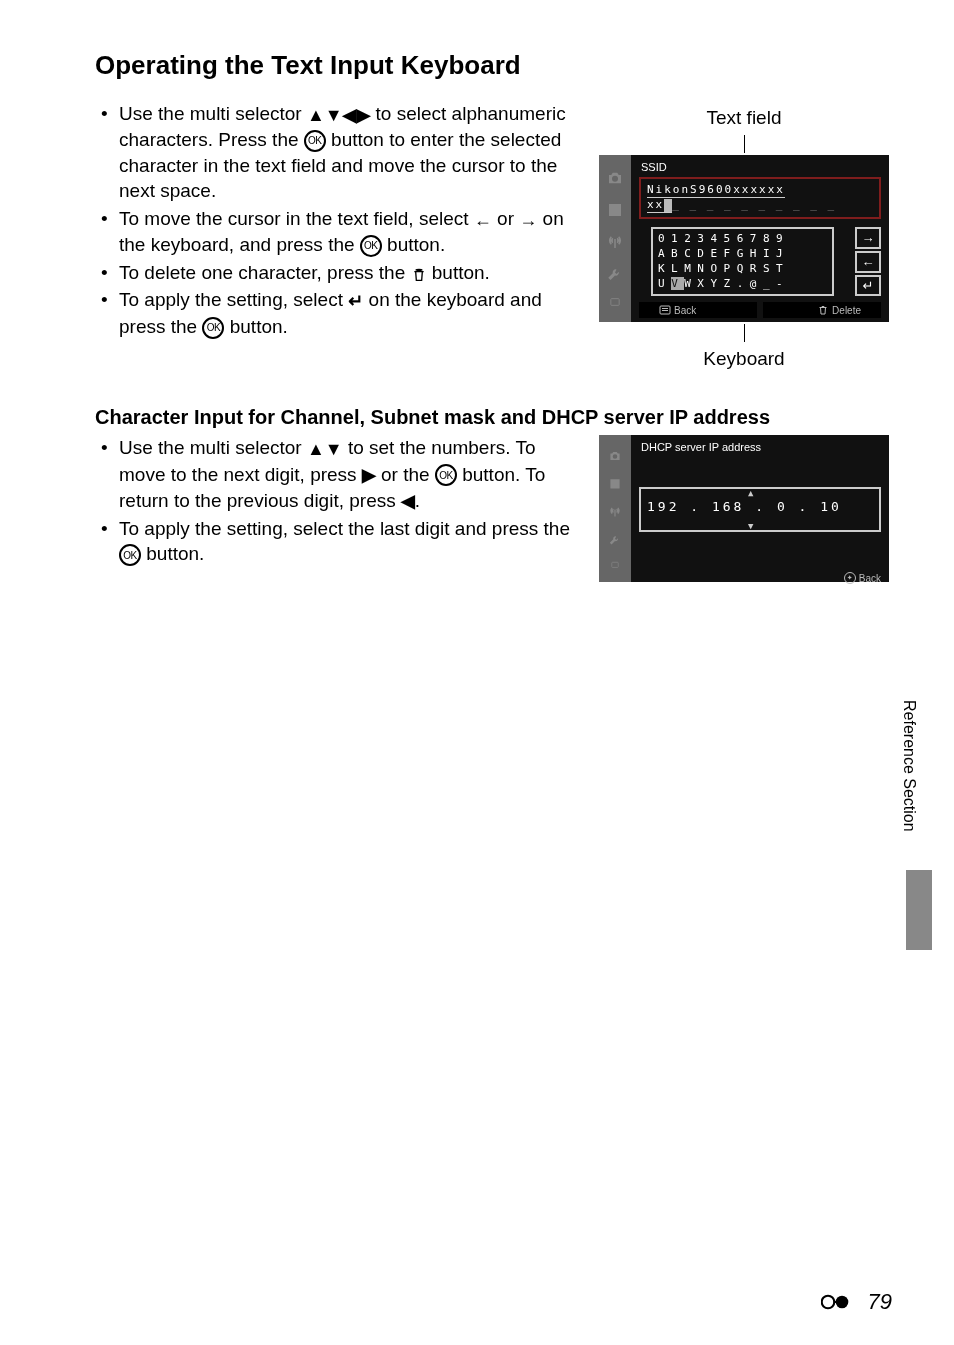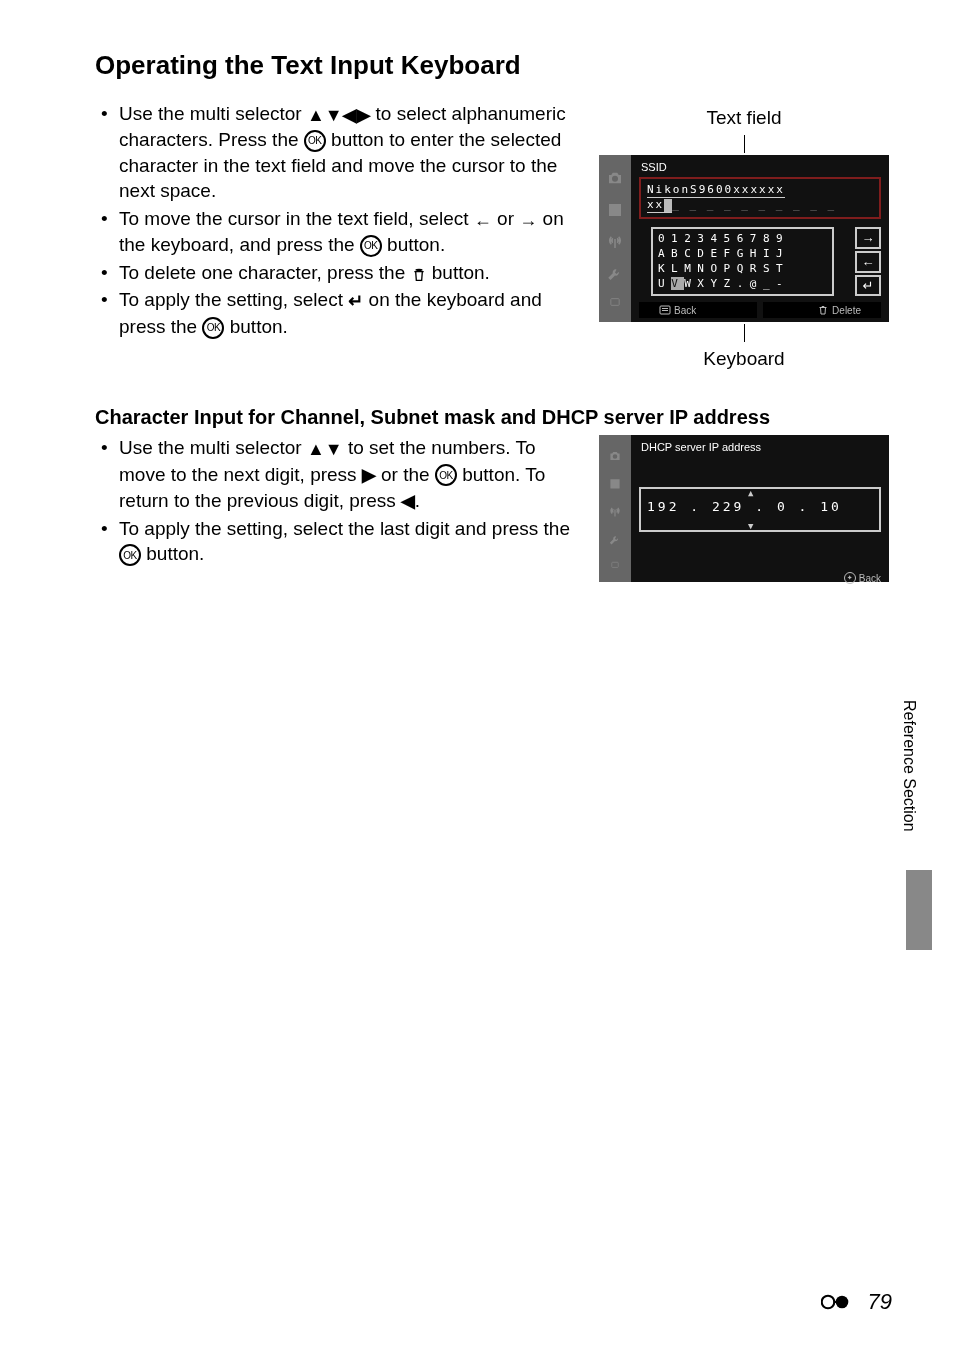--- a/index.html
+++ b/index.html
@@ -313,21 +313,21 @@
               <path d="M14 6a4 4 0 0 0-5 5l-6 6 3 3 6-6a4 4 0 0 0 5-5l-3 3-2-2z"></path>
             </svg>
           <svg class="ico" viewBox="0 0 24 24" style="width:14px;height:10px">
               <rect x="2" y="4" width="20" height="16" rx="2" fill="none" stroke="#888" stroke-width="2"></rect>
             </svg>
         </div>
         <div class="screen-main">
           <div class="screen-title">DHCP server IP address</div>
           <div class="ip-box">
             <span class="arrow-ind arrow-up">▲</span>
-            <span>192</span> . <span>229</span> . <span class="digit-sel"> </span><span class="digit-sel"> </span><span>0</span> . <span class="digit-sel"> </span><span>1</span><span>0</span>
+            <span>192</span> . <span>168</span> . <span class="digit-sel"> </span><span class="digit-sel"> </span><span>0</span> . <span class="digit-sel"> </span><span>1</span><span>0</span>
             <span class="arrow-ind arrow-dn">▼</span>
           </div>
           <div class="screen2-footer">
             <span class="ring">✦</span>
               <span>Back</span>
           </div>
         </div>
       </div>
     </div>
   </div>

